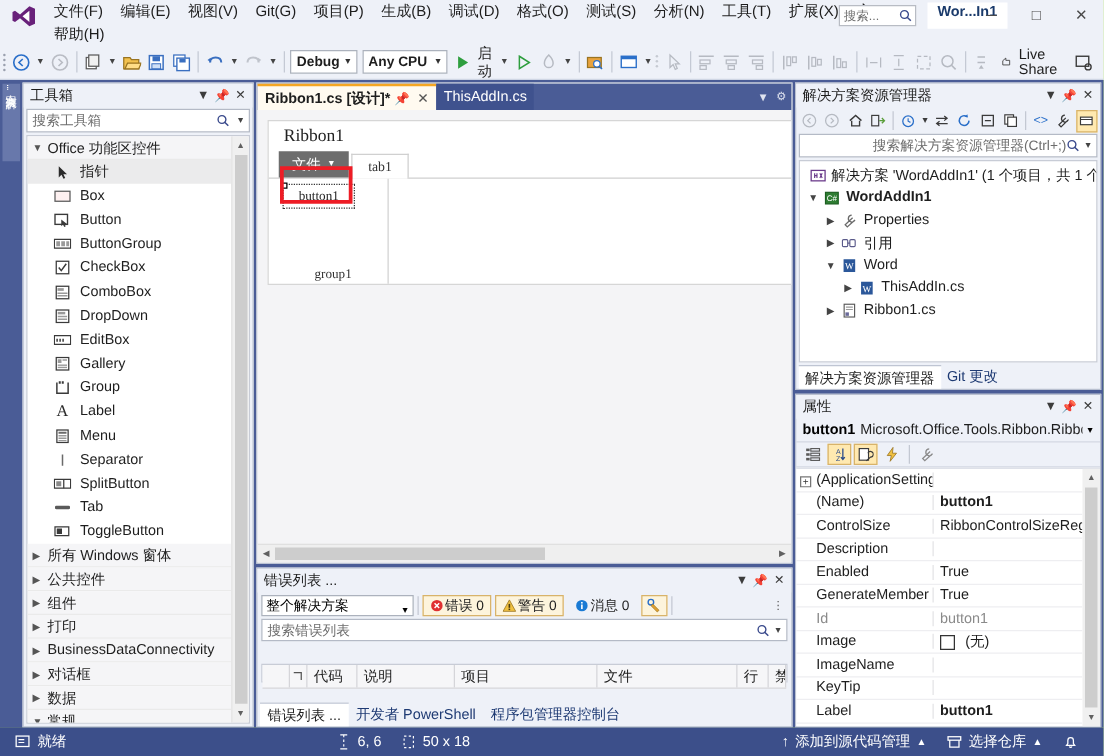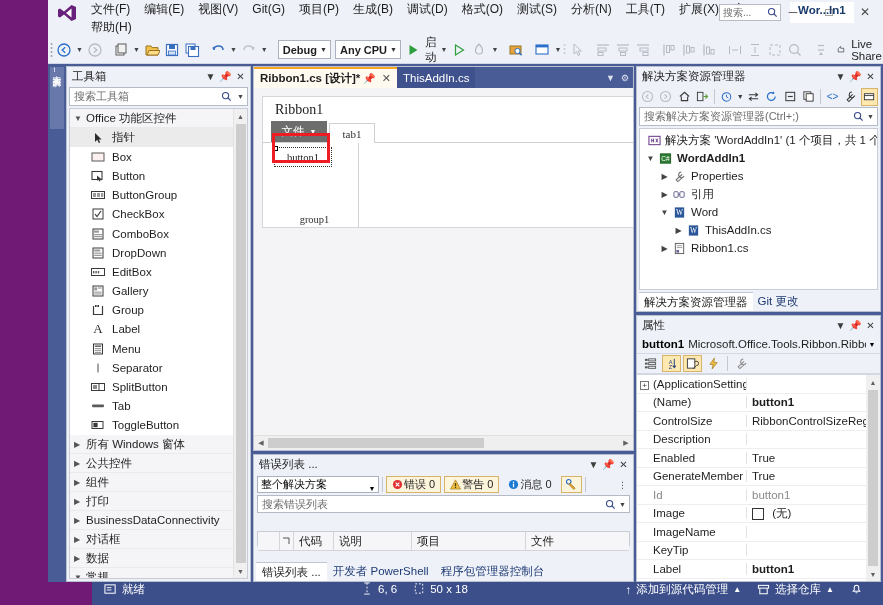--- a/index.html
+++ b/index.html
@@ -7,22 +7,22 @@
     margin: 0; padding: 0;
     width: 883px; height: 605px;
     overflow: hidden;
     font-family: "Liberation Sans", "DejaVu Sans", sans-serif;
     font-size: 12px;
     background: #f0f0f0;
   }
   #app {
     width: 883px; height: 605px;
     position: relative;
-    background: #701a75;
-    display: flex; flex-direction: column; padding-left: 48px;
+    background: #bef264;
+    display: flex; flex-direction: column;
   }
 
   
   .titlebar {
     height: 36px;
     background: #eef1f8;
     display: flex; align-items: flex-start;
     position: relative;
     flex: 0 0 36px;
   }
@@ -408,21 +408,21 @@
     display: flex; align-items: center; justify-content: center;
     color: #3a3a3a; font-size: 11px;
   }
   .se-btn.active { background: #ffe9b0; border: 1px solid #d8b36a; }
   .se-sep { width: 1px; height: 15px; background: #c3c8d2; margin: 0 2px; }
   .se-search {
     height: 19px; flex: 0 0 19px;
     margin: 0 2px 2px 2px;
     border: 1px solid #b4bac6; background: #fff;
     display: flex; align-items: center;
-    font-size: 11px; color: #6d6d6d; padding-left: 4px;
+    font-size: 11px; color: #6d6d6d; padding-left: 4px; text-align: right;
   }
   .se-search .ph { flex: 1; }
   .se-tree {
     flex: 1; background: #fff; margin: 0 2px 2px 2px;
     border: 1px solid #c8ccd6;
     overflow: hidden; padding-top: 2px;
   }
   .se-row {
     display: flex; align-items: center;
     height: 18px; font-size: 11.5px; color: #1e1e1e;
@@ -494,24 +494,23 @@
   }
   .pr-swatch {
     width: 12px; height: 12px; border: 1px solid #333; background: #fff;
     display: inline-block; vertical-align: middle; margin-right: 5px;
   }
 
   
   .statusbar {
     height: 23px; flex: 0 0 23px;
     background: #3c4f8a;
-    display: flex; align-items: flex-start;
+    display: flex; align-items: center;
     color: #fff; font-size: 11.5px;
     padding: 0 4px;
-    margin-left: 44px;
   }
   .sb-item { display: flex; align-items: center; gap: 5px; padding: 0 8px; white-space: nowrap; }
   .sb-spacer { flex: 1; }
 
   svg { display: block; }
   .ic { width: 16px; height: 16px; }
 </style>
 </head>
 <body>
 

